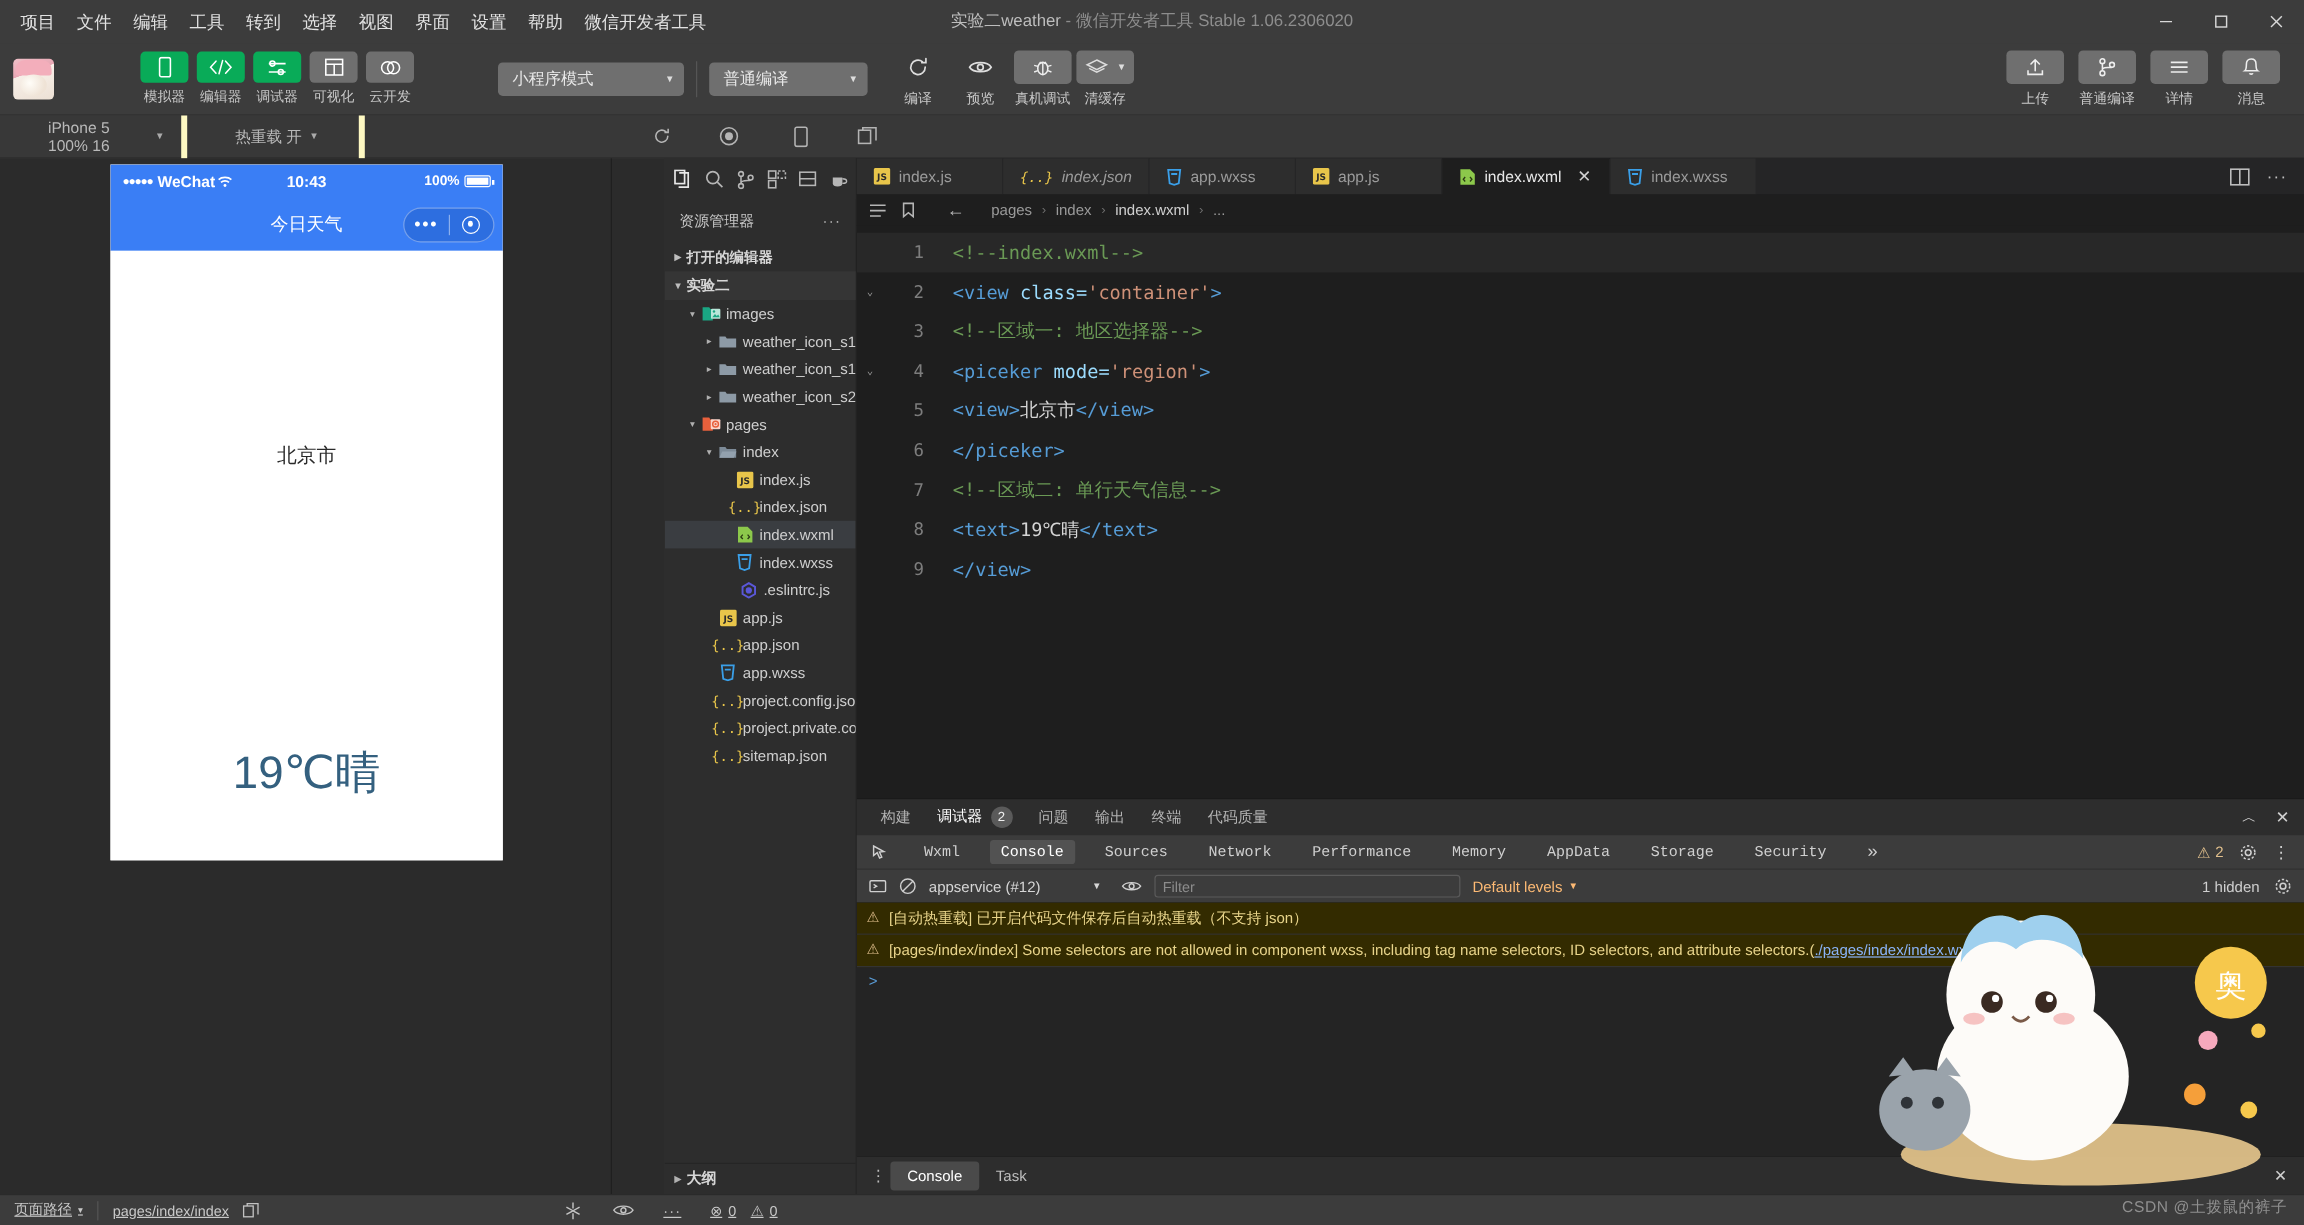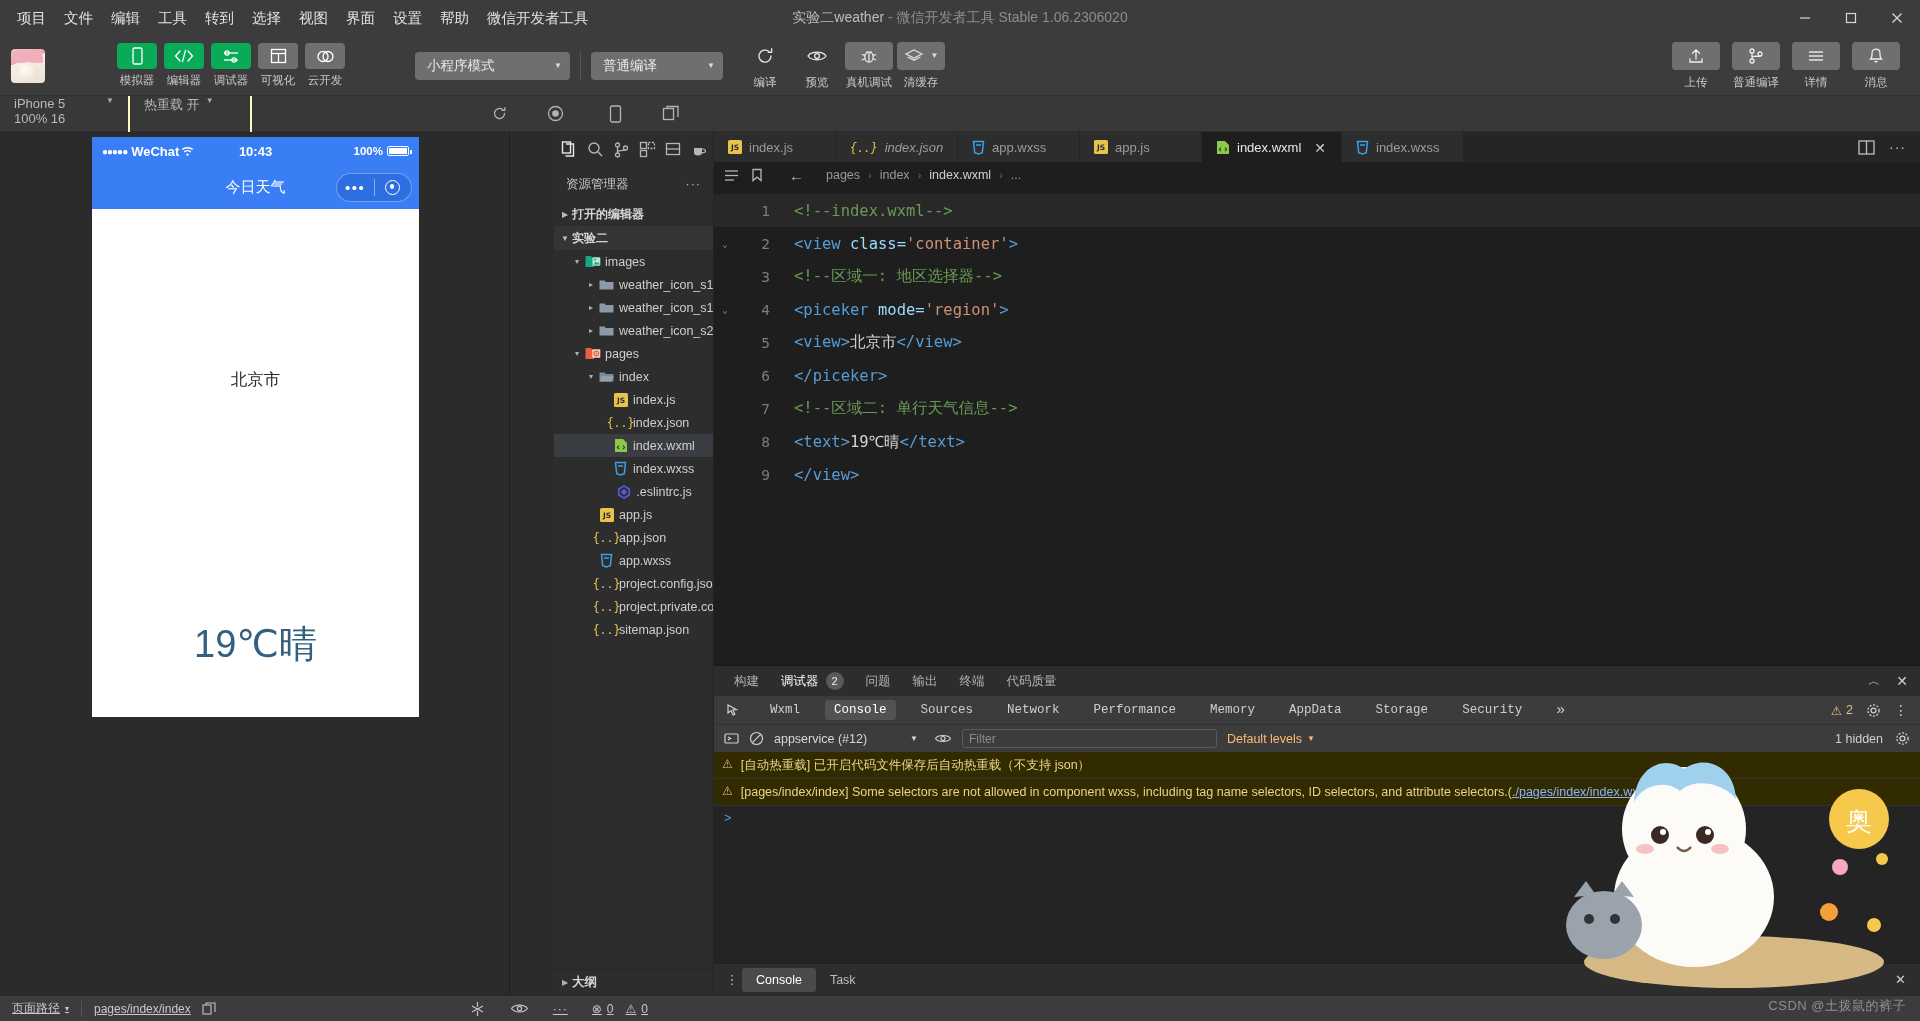--- a/index.html
+++ b/index.html
@@ -38,21 +38,21 @@
            padding:0 8px 0 12px; color:#e8e8e8; font-size:13.5px; }
   .select .caret{ margin-left:auto; font-size:8px; color:#ddd; }
   .tb-act{ display:flex; flex-direction:column; align-items:center; margin:0 2px; }
   .tb-act .ic{ width:48px; height:28px; border-radius:4px; display:flex; align-items:center; justify-content:center; }
   .tb-act .ic.hl{ background:#6f6f6f; }
   .tb-act .lb{ font-size:11.5px; color:#c9c9c9; margin-top:5px; }
   .tb-right{ margin-left:auto; display:flex; gap:8px; padding-right:18px; }
 
   
   .subbar{ height:36px; background:#383838; display:flex; align-items:center; flex:0 0 36px; border-bottom:1px solid #2d2d2d; }
-  .sub-cell{ display:flex; align-items:flex-start; height:36px; padding:0 14px; color:#b9b9b9; font-size:13px; border-right:2px solid #fef9c3; }
+  .sub-cell{ display:flex; align-items:center; height:36px; padding:0 14px; color:#b9b9b9; font-size:13px; border-right:5px solid #fef9c3;margin-left:26px; }
   .sub-cell .caret{ font-size:8px; margin-left:6px; color:#aaa; }
   .sub-ic{ width:34px; height:36px; display:flex; align-items:center; justify-content:center; color:#b4b4b4; }
 
   
   .body{ flex:1; display:flex; min-height:0; }
 
   
   .sim{ width:510px; background:#2b2b2b; position:relative; flex:0 0 510px; border-right:1px solid #1f1f1f; }
   .phone{ position:absolute; left:92px; top:5px; width:327px; height:580px; background:#fff; overflow:hidden; }
   .statusbar{ height:28px; background:#3a7ef5; display:flex; align-items:center; color:#fff; font-size:12.5px; padding:0 10px; }

